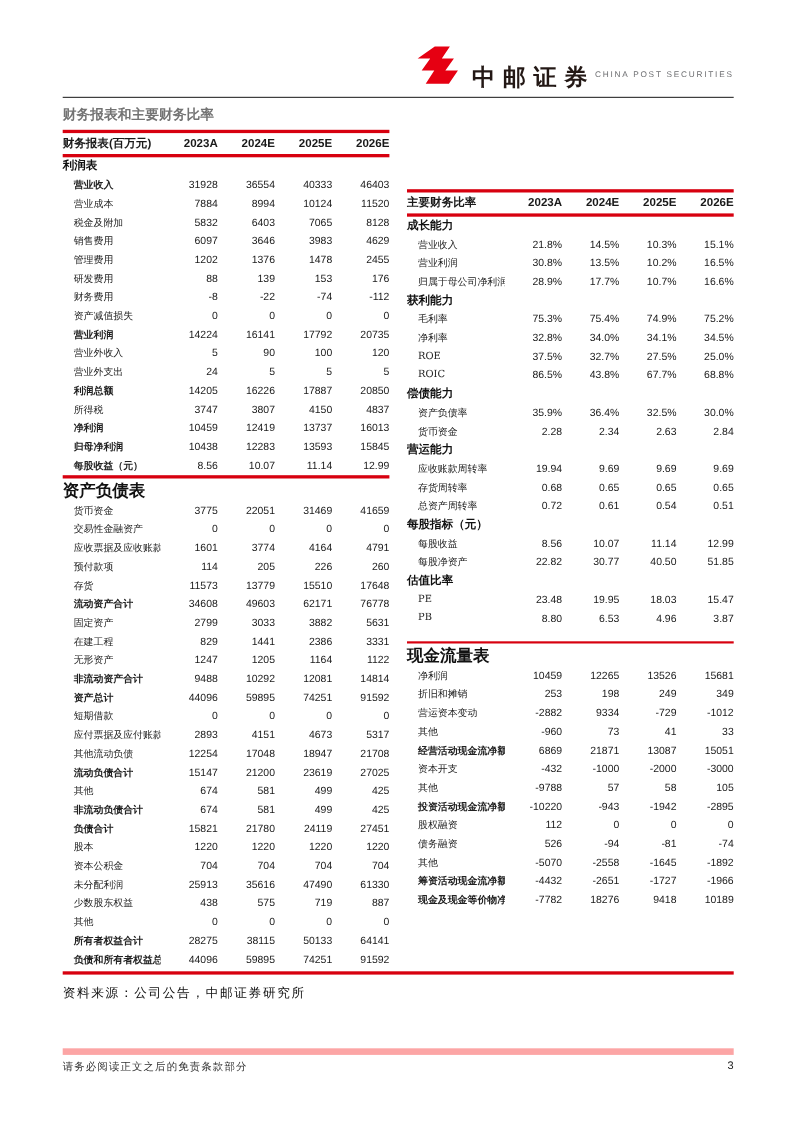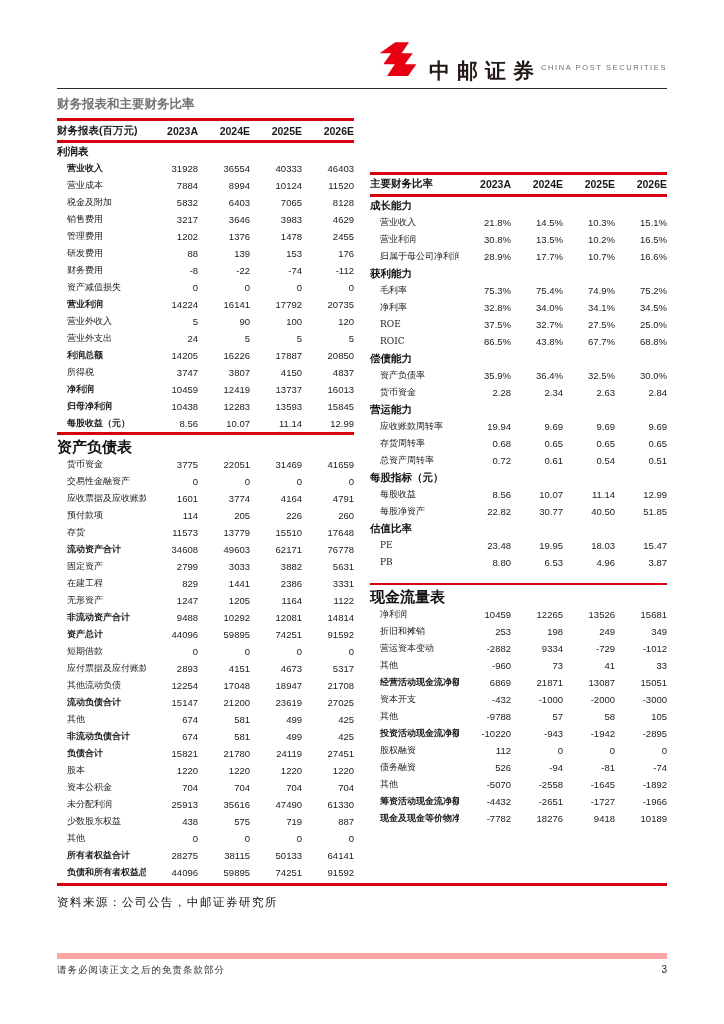--- a/index.html
+++ b/index.html
@@ -99,21 +99,21 @@
           </div>
           <div class="row">
             <span class="lab">税金及附加</span>
             <span class="val">5832</span>
             <span class="val">6403</span>
             <span class="val">7065</span>
             <span class="val">8128</span>
           </div>
           <div class="row">
             <span class="lab">销售费用</span>
-            <span class="val">3217</span>
+            <span class="val">6097</span>
             <span class="val">3646</span>
             <span class="val">3983</span>
             <span class="val">4629</span>
           </div>
           <div class="row">
             <span class="lab">管理费用</span>
             <span class="val">1202</span>
             <span class="val">1376</span>
             <span class="val">1478</span>
             <span class="val">2455</span>

